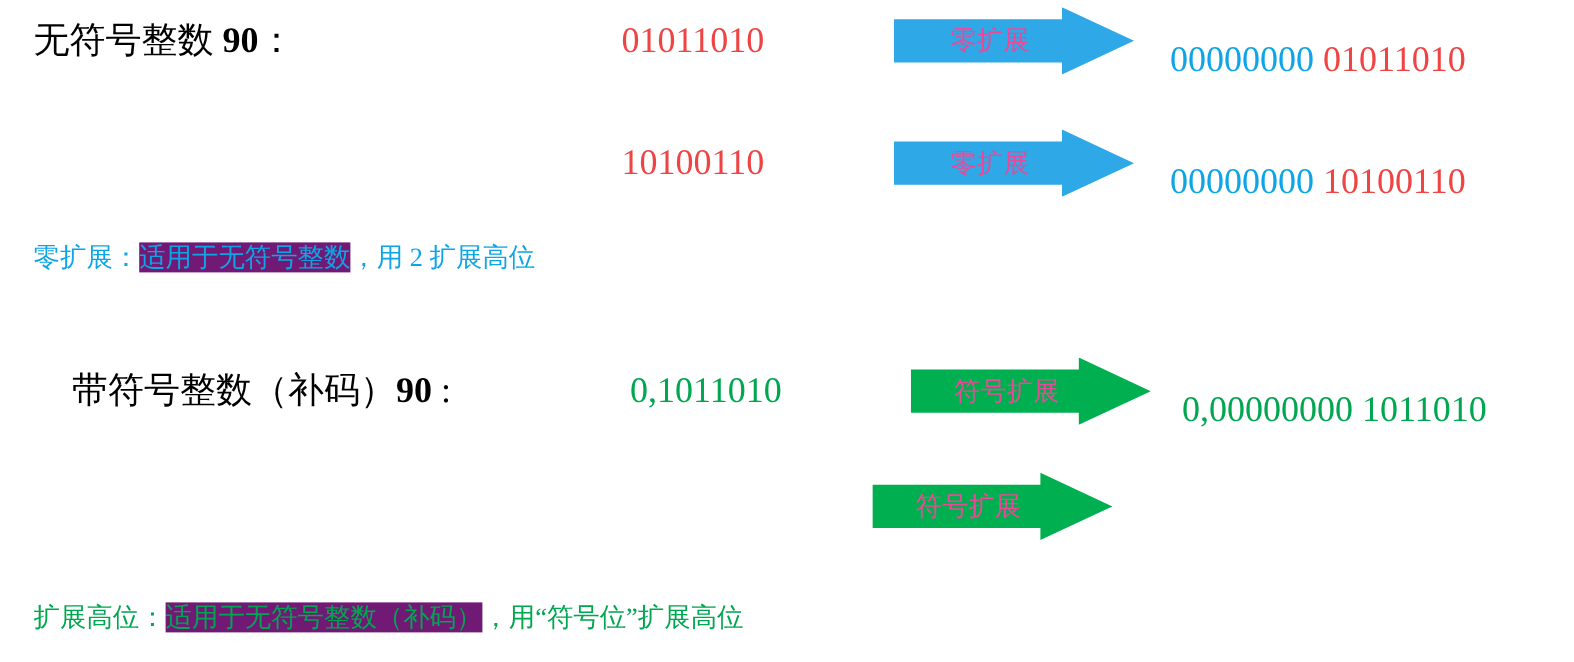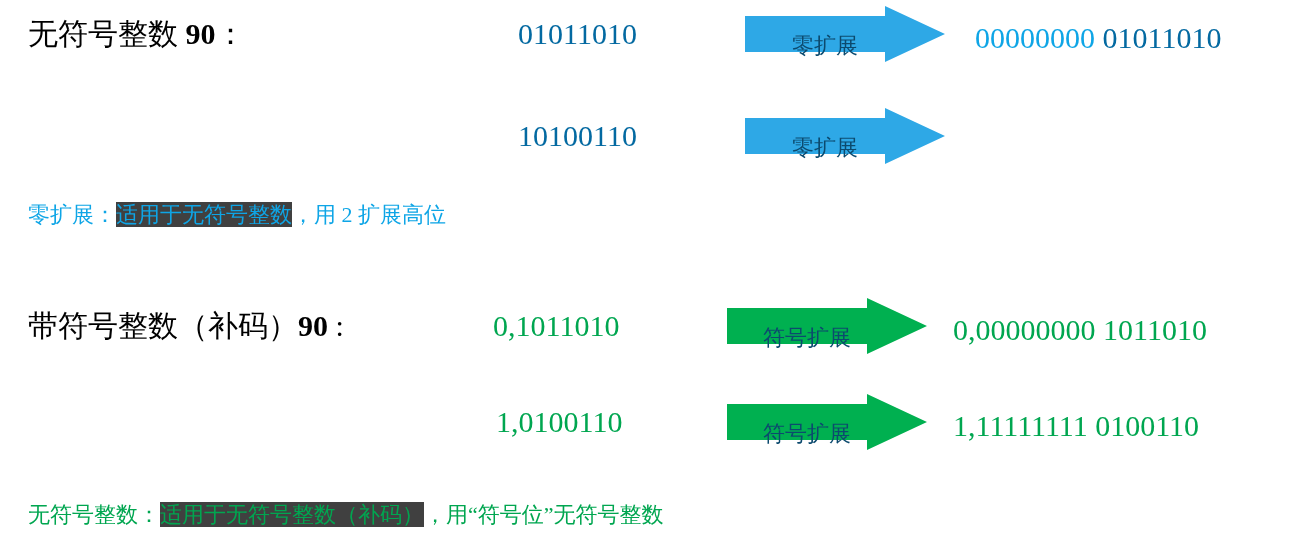--- a/index.html
+++ b/index.html
@@ -37,61 +37,61 @@
   .src {
     position: absolute;
     top: 0;
     font-size: 30px;
     line-height: 60px;
     white-space: nowrap;
     font-family: "Liberation Serif", serif;
   }
   .dst {
     position: absolute;
-    top: 4px;
+    top: 16px;
     font-size: 30px;
     line-height: 60px;
     white-space: nowrap;
     font-family: "Liberation Serif", serif;
   }
   .arrow-wrap {
     position: absolute;
     top: 2px;
     width: 200px;
     height: 56px;
   }
   .arrow-wrap svg {
     display: block;
   }
   .arrow-text {
     position: absolute;
-    top: 12px;
+    top: 0;
     left: 0;
     width: 160px;
     height: 56px;
     line-height: 56px;
     text-align: center;
-    color: #0c4a6e;
+    color: #ec4899;
     font-size: 22px;
     font-family: "Liberation Sans", sans-serif;
     font-weight: normal;
   }
   .note {
     position: absolute;
     left: 28px;
     font-size: 22px;
     white-space: nowrap;
     font-family: "Liberation Serif", serif;
   }
   .note .hl {
-    background: #404040;
+    background: #701a75;
   }
   .cyan { color: #0ea5e6; }
   .green { color: #00a650; }
-  .black { color: #0369a1; }
+  .black { color: #ef4444; }
 </style>
 </head>
 <body>
 
 <div class="row" style="top:4px;">
   <div class="label">
     <span>无符号整数 </span><b>90</b><span>：</span>
   </div>
   <div class="src black" style="left:518px;">01011010</div>
   <div class="arrow-wrap" style="left:745px;">
@@ -106,50 +106,49 @@
 </div>
 
 <div class="row" style="top:106px;">
   <div class="src black" style="left:518px;">10100110</div>
   <div class="arrow-wrap" style="left:745px;">
     <svg width="200" height="56" viewBox="0 0 200 56">
       <polygon points="0,10 140,10 140,0 200,28 140,56 140,46 0,46" fill="#2ea8e6"></polygon>
     </svg>
     <div class="arrow-text">零扩展</div>
   </div>
+  <div class="dst" style="left:975px;">
+    <span class="cyan">00000000</span><span class="black"> 10100110</span>
+  </div>
 </div>
 
 <div class="note cyan" style="top:200px;">
   <span>零扩展：</span><span class="hl">适用于无符号整数</span><span>，用 2 扩展高位</span>
 </div>
 
-<div class="row" style="top:296px;">
+<div class="row" style="top:296px;margin-left:32px;">
   <div class="label">
     <span>带符号整数（补码）</span><b>90</b><span> :</span>
   </div>
   <div class="src green" style="left:493px;">0,1011010</div>
   <div class="arrow-wrap" style="left:727px;">
     <svg width="200" height="56" viewBox="0 0 200 56">
       <polygon points="0,10 140,10 140,0 200,28 140,56 140,46 0,46" fill="#00b050"></polygon>
     </svg>
     <div class="arrow-text">符号扩展</div>
   </div>
   <div class="dst" style="left:953px;">
     <span class="green">0,00000000</span><span class="green"> 1011010</span>
   </div>
 </div>
 
 <div class="row" style="top:392px;">
-  <div class="src green" style="left:496px;">1,0100110</div>
   <div class="arrow-wrap" style="left:727px;">
     <svg width="200" height="56" viewBox="0 0 200 56">
       <polygon points="0,10 140,10 140,0 200,28 140,56 140,46 0,46" fill="#00b050"></polygon>
     </svg>
     <div class="arrow-text">符号扩展</div>
   </div>
-  <div class="dst" style="left:953px;">
-    <span class="green">1,11111111</span><span class="green"> 0100110</span>
-  </div>
 </div>
 
 <div class="note green" style="top:500px;">
-  <span>无符号整数：</span><span class="hl">适用于无符号整数（补码）</span><span>，用“符号位”无符号整数</span>
+  <span>扩展高位：</span><span class="hl">适用于无符号整数（补码）</span><span>，用“符号位”扩展高位</span>
 </div>
 
 </body></html>

